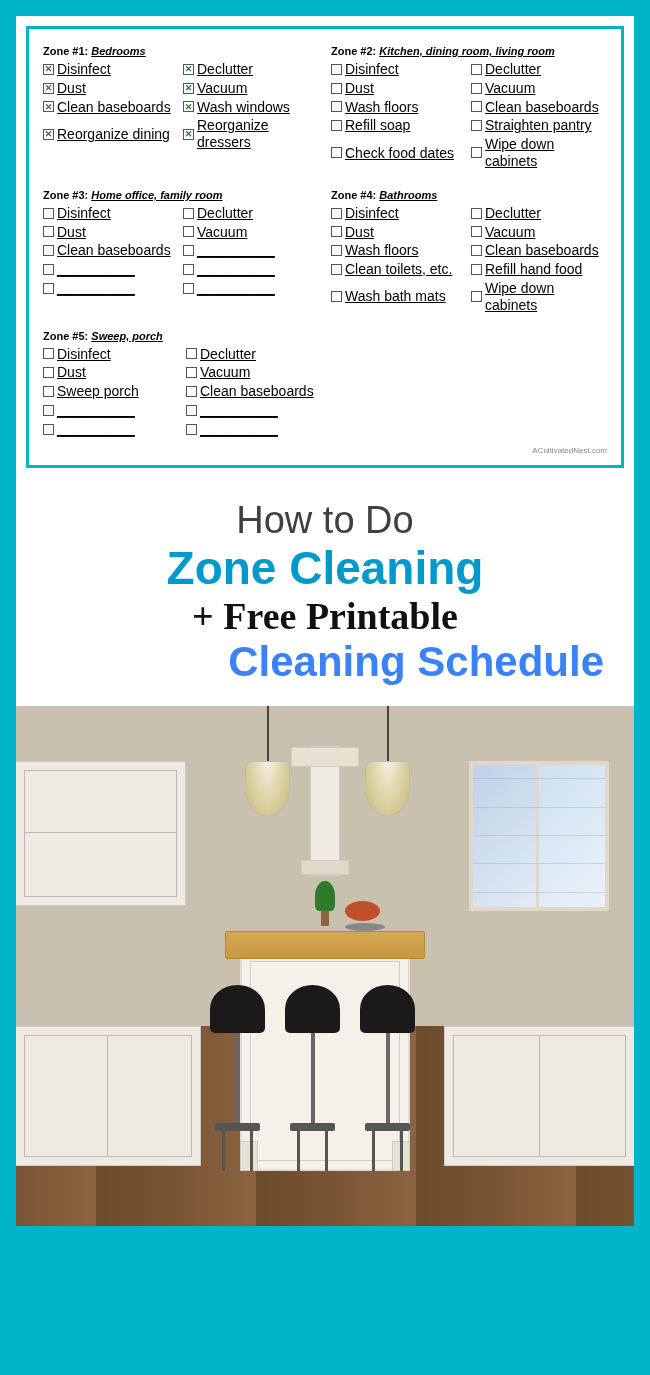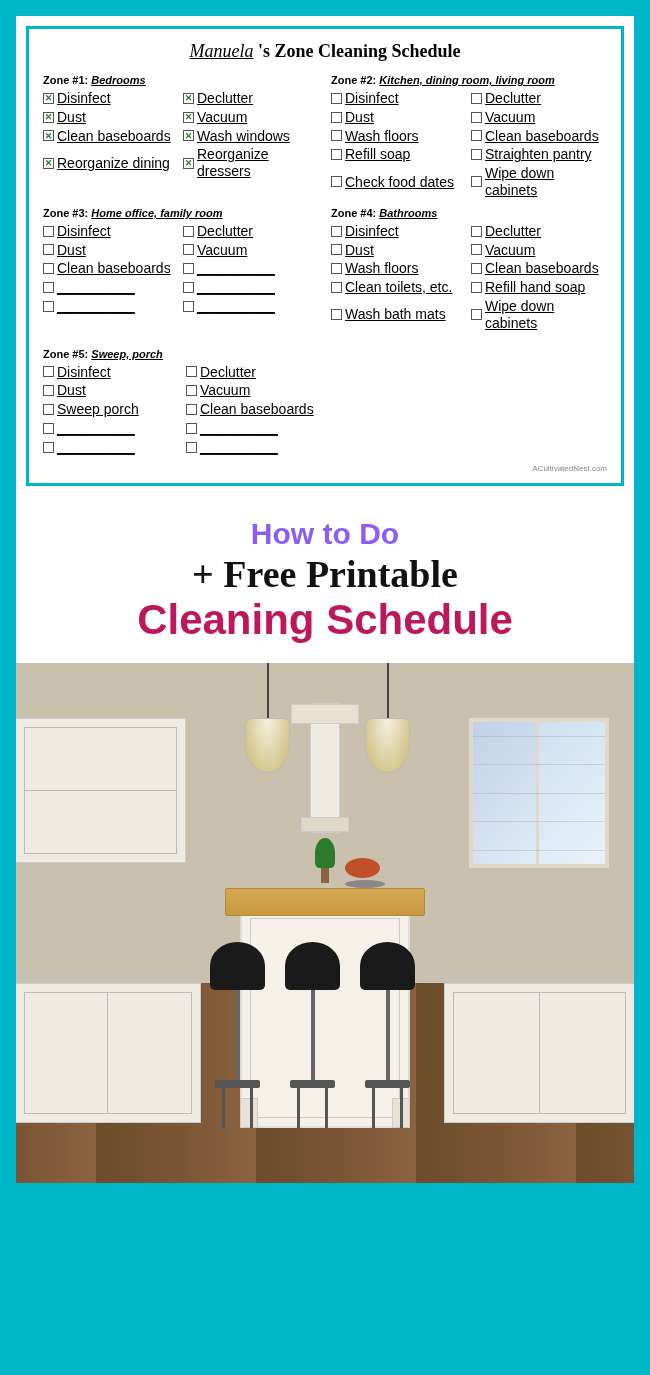--- a/index.html
+++ b/index.html
@@ -103,23 +103,23 @@
     }
 
     
     .text-section {
       background: #fff;
       padding: 20px 30px;
       text-align: center;
     }
 
     .how-to-do {
-      font-size: 30px;
-      font-weight: bold;
-      color: #8b5cf6;
+      font-size: 38px;
+      font-weight: normal;
+      color: #404040;
       line-height: 1.2;
     }
 
     .zone-cleaning-text {
       font-size: 46px;
       font-weight: bold;
       color: #0099cc;
       line-height: 1.1;
     }
 
@@ -127,22 +127,23 @@
       font-size: 38px;
       font-weight: bold;
       color: #111;
       line-height: 1.2;
       font-family: Liberation Serif, serif;
     }
 
     .cleaning-schedule-text {
       font-size: 42px;
       font-weight: bold;
-      color: #be185d;
+      color: #3b82f6;
       line-height: 1.1;
+      text-align: right;
     }
 
     
     .kitchen-section {
       width: 100%;
       background: #c8b89a;
       min-height: 520px;
       position: relative;
       overflow: hidden;
     }
@@ -176,24 +177,20 @@
       );
     }
 
   </style>
 </head>
 <body>
 
 <div class="outer-border">
 
   <div class="schedule-section">
-    <div class="schedule-title">
-      <span class="cursive">Manuela</span>
-      <span class="bold-part">'s Zone Cleaning Schedule</span>
-    </div>
 
     <div style="display:grid; grid-template-columns:1fr 1fr; gap:6px 12px;">
 
       <div class="zone-block">
         <div class="zone-header">
           Zone #1: <span class="zone-name">Bedrooms</span>
         </div>
         <div class="zone-items">
           <div class="zone-item">
               <span class="checkbox checked">✕</span>
@@ -273,21 +270,21 @@
             </div>
           <div class="zone-item">
               <span class="checkbox"></span>
               <span class="item-label">Wipe down cabinets</span>
             </div>
         </div>
       </div>
 
     </div>
 
-    <div style="display:grid; grid-template-columns:1fr 1fr; gap:6px 12px; margin-top:0;">
+    <div style="display:grid; grid-template-columns:1fr 1fr; gap:6px 12px; margin-top:11px;">
 
       <div class="zone-block">
         <div class="zone-header">
           Zone #3: <span class="zone-name">Home office, family room</span>
         </div>
         <div class="zone-items">
           <div class="zone-item">
               <span class="checkbox"></span>
               <span class="item-label">Disinfect</span>
             </div>
@@ -358,21 +355,21 @@
           <div class="zone-item">
               <span class="checkbox"></span>
               <span class="item-label">Clean baseboards</span>
             </div>
           <div class="zone-item">
               <span class="checkbox"></span>
               <span class="item-label">Clean toilets, etc.</span>
             </div>
           <div class="zone-item">
               <span class="checkbox"></span>
-              <span class="item-label">Refill hand soap</span>
+              <span class="item-label">Refill hand food</span>
             </div>
           <div class="zone-item">
               <span class="checkbox"></span>
               <span class="item-label">Wash bath mats</span>
             </div>
           <div class="zone-item">
               <span class="checkbox"></span>
               <span class="item-label">Wipe down cabinets</span>
             </div>
         </div>
@@ -428,20 +425,21 @@
             </div>
         </div>
       </div>
     </div>
 
     <div class="watermark">ACultivatedNest.com</div>
   </div>
 
   <div class="text-section">
     <div class="how-to-do">How to Do</div>
+    <div class="zone-cleaning-text">Zone Cleaning</div>
     <div class="plus-free">+ Free Printable</div>
     <div class="cleaning-schedule-text">Cleaning Schedule</div>
   </div>
 
   <div class="kitchen-section">
     <div class="kitchen-scene">
 
       <div class="wall"></div>
 
       <div class="floor"></div>

